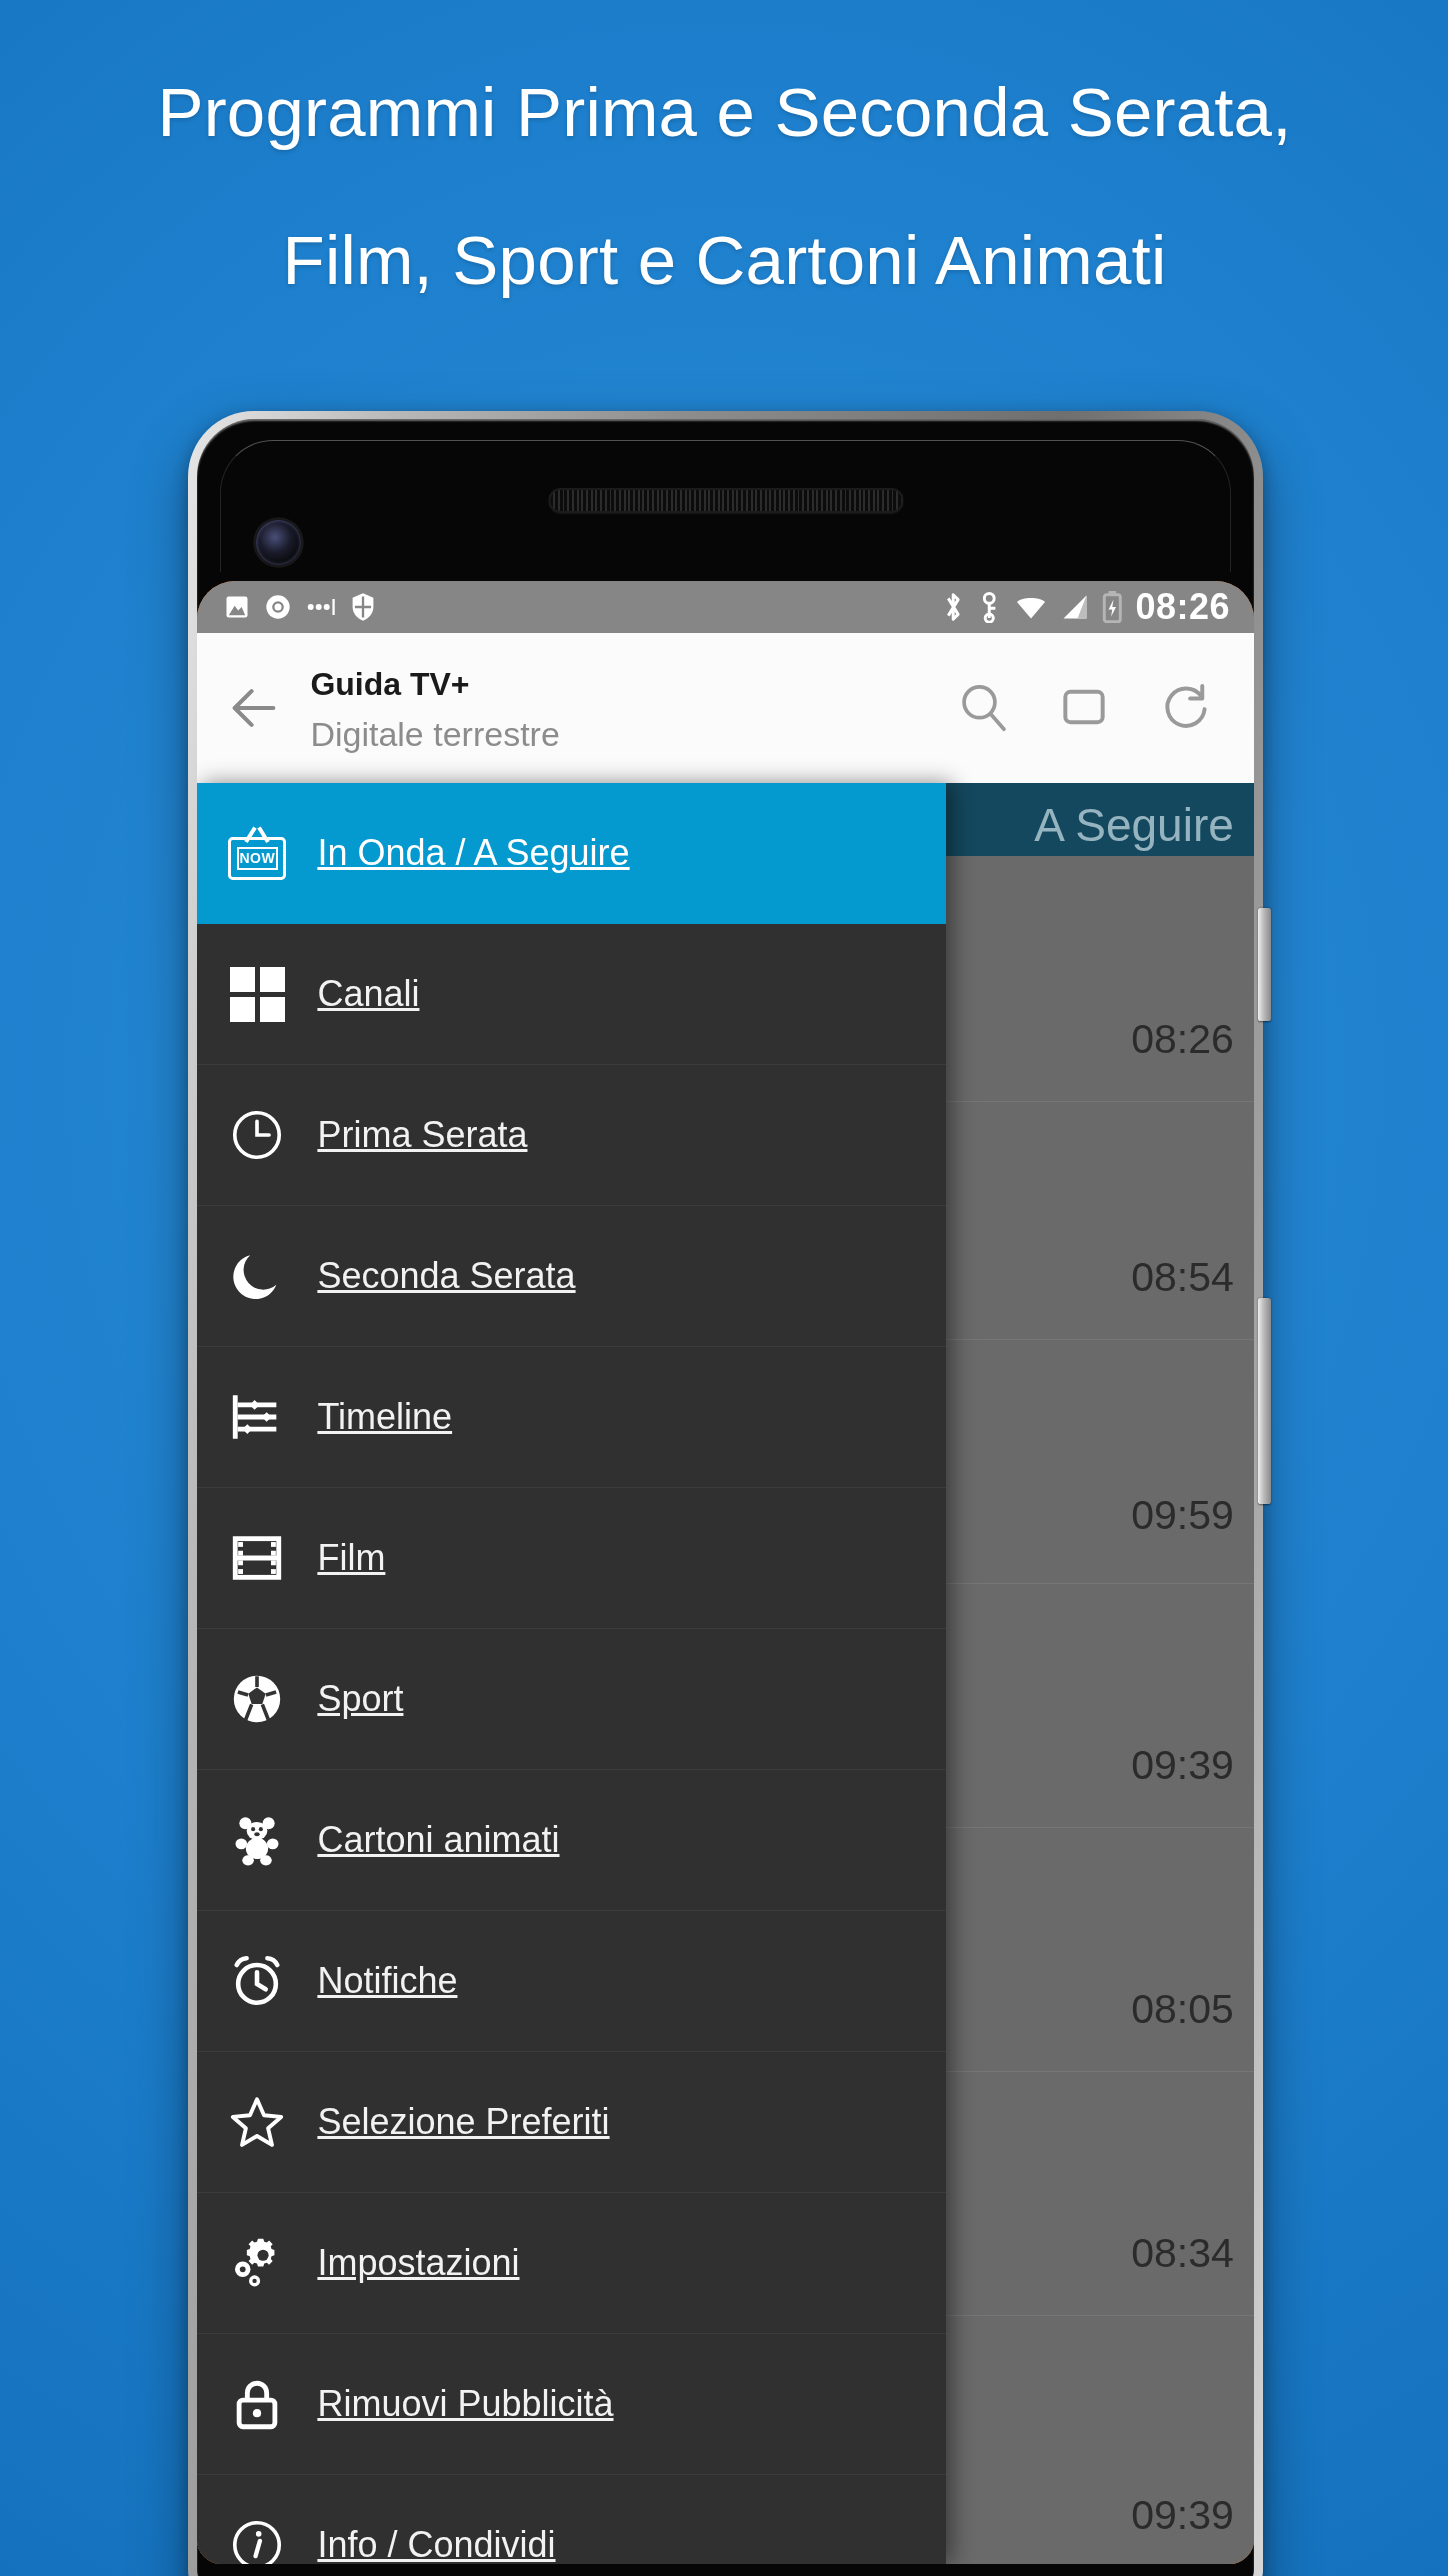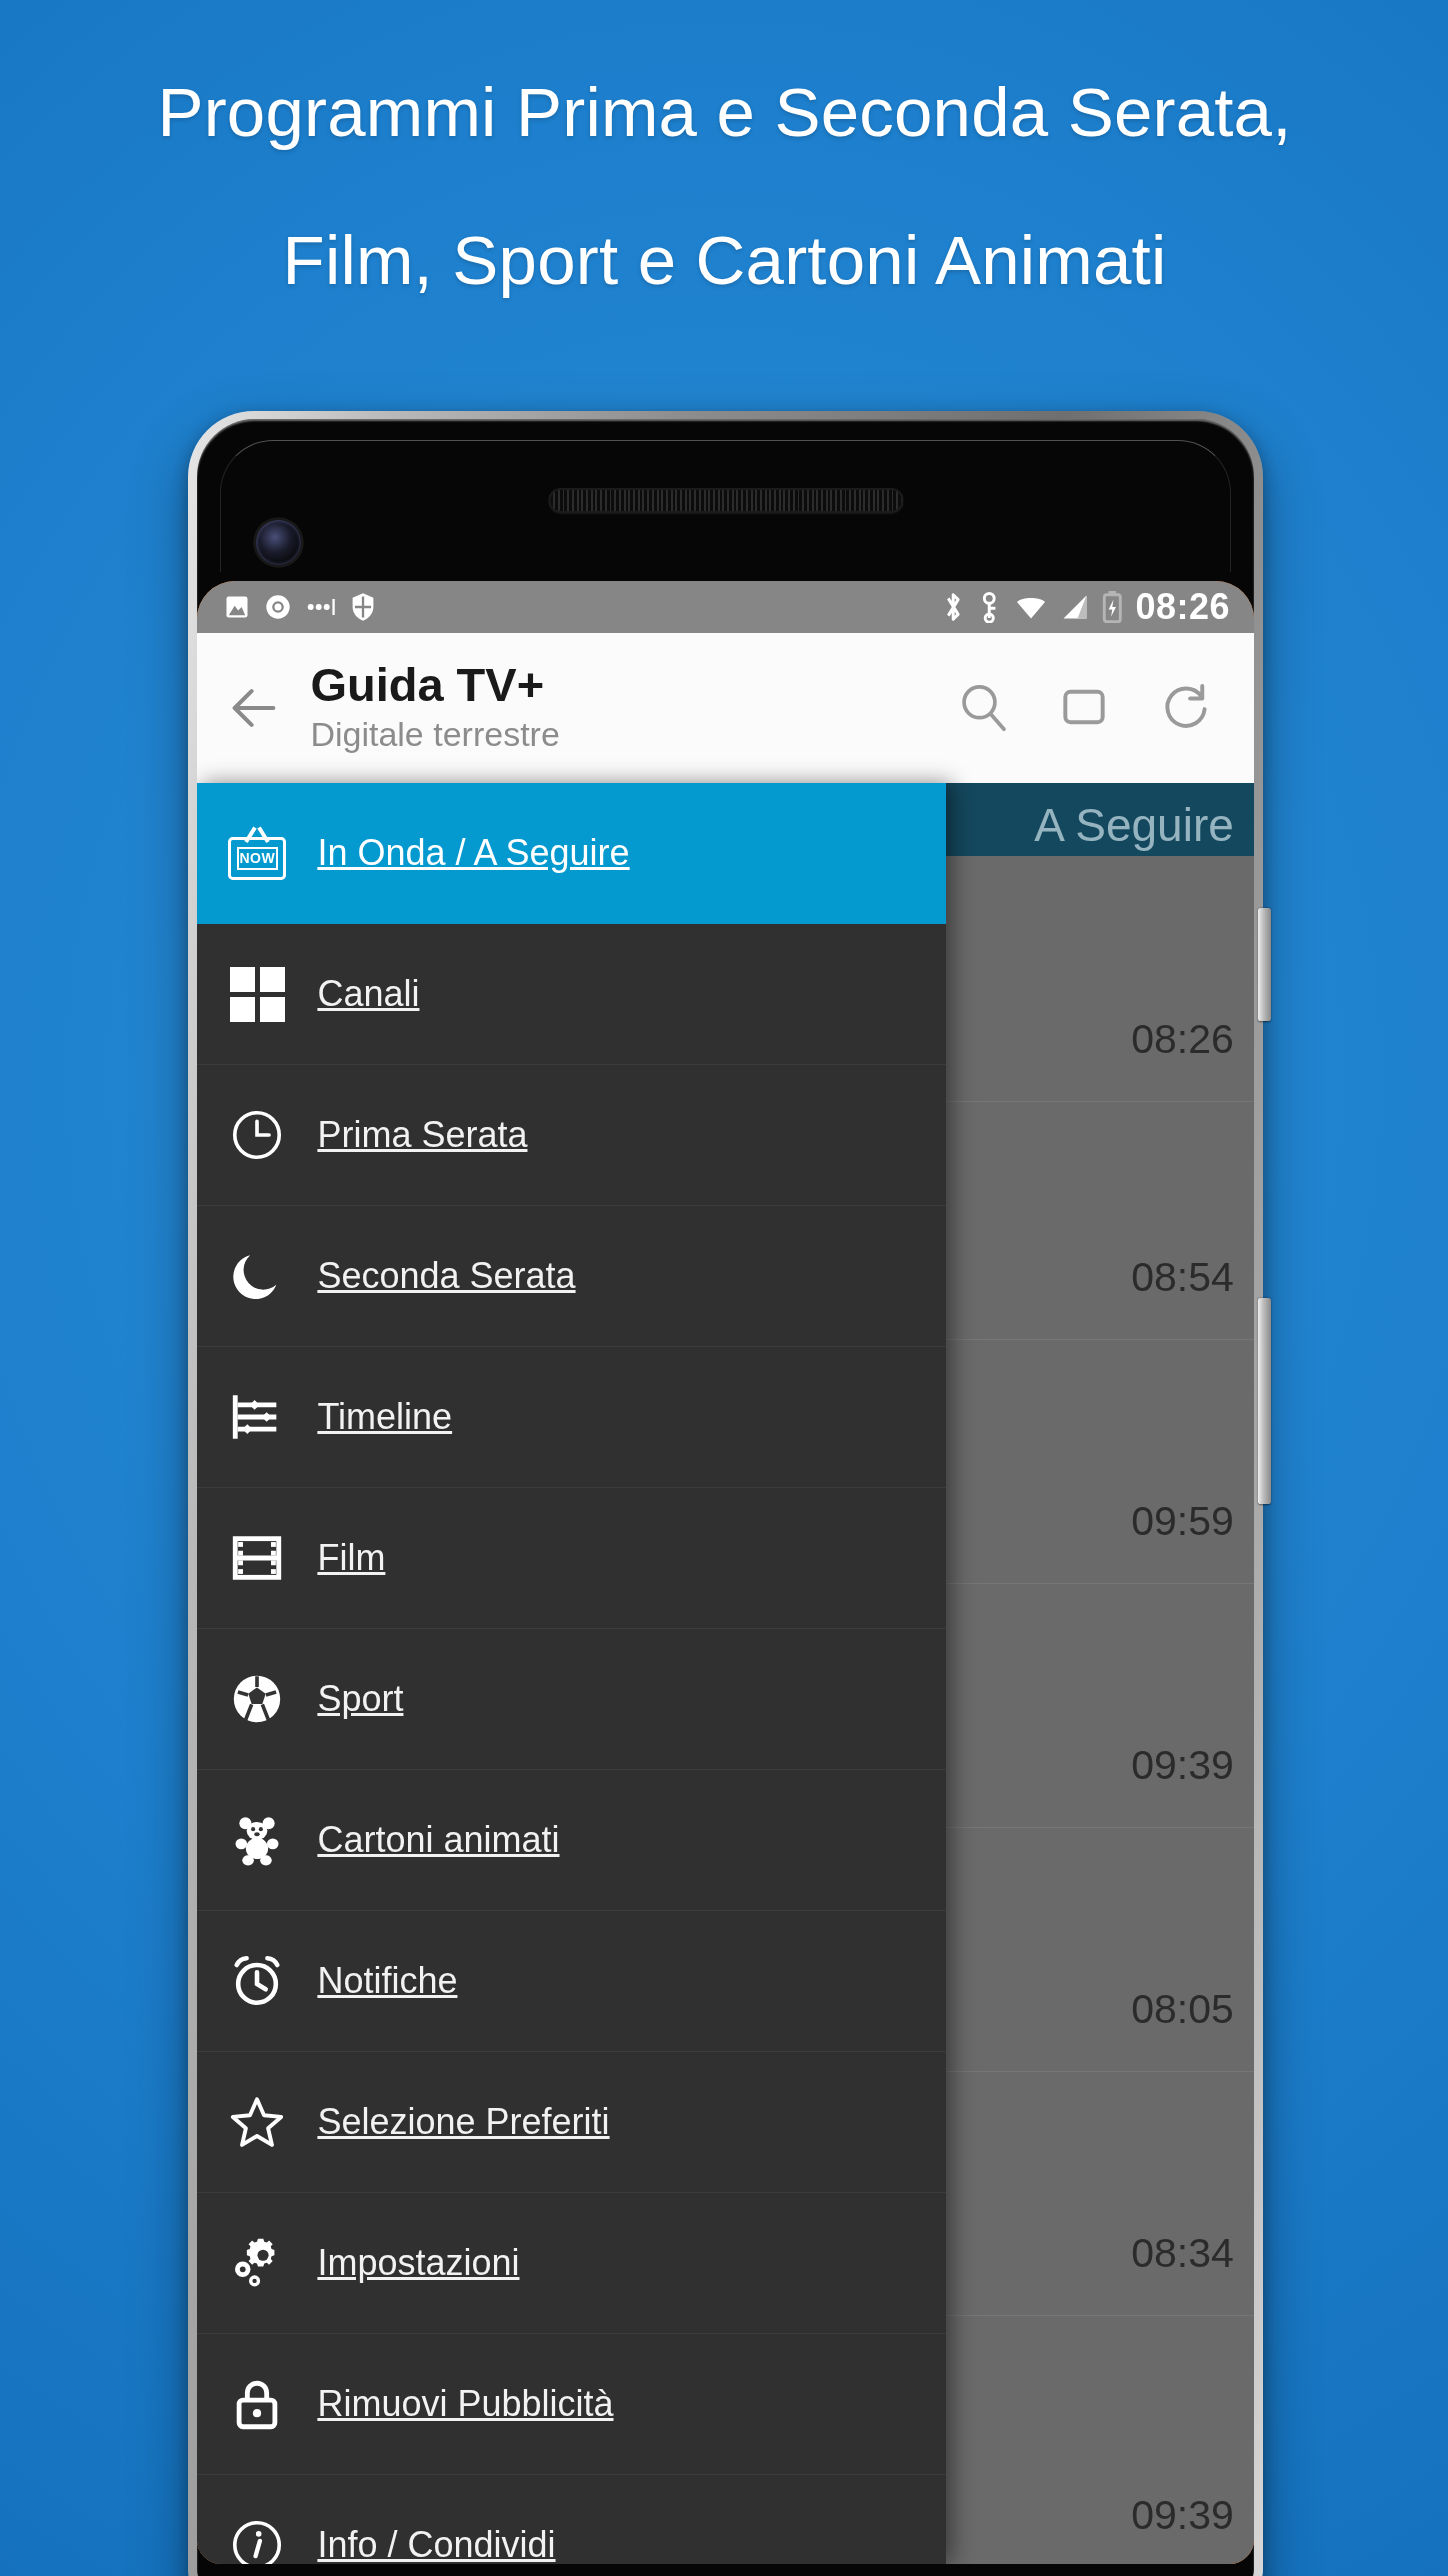--- a/index.html
+++ b/index.html
@@ -79,21 +79,21 @@
   .sb-clock{font-size:36px;font-weight:700;letter-spacing:0.5px;}
   .sb-ico{display:block;}
 
   
   .appbar{
     position:absolute;left:0;top:52px;width:1057px;height:150px;background:#fbfbfb;
     display:flex;align-items:center;
   }
   .back-btn{width:113px;display:flex;align-items:center;justify-content:center;}
   .ab-titles{display:flex;flex-direction:column;justify-content:center;}
-  .ab-title{font-size:47px;font-weight:700;color:#1a1a1a;line-height:53px;}
+  .ab-title{font-size:32px;font-weight:700;color:#1a1a1a;line-height:53px;}
   .ab-sub{font-size:34px;color:#8c8c8c;line-height:47px;}
   .ab-actions{margin-left:auto;display:flex;align-items:center;gap:45px;padding-right:41px;}
 
   
   .bglist{position:absolute;left:0;top:202px;width:1057px;height:1781px;background:#6a6a6a;}
   .bg-header{
     position:absolute;left:0;top:0;width:1057px;height:73px;background:#14485e;
   }
   .bg-header span{
     position:absolute;right:20.6px;top:15px;font-size:46px;color:#95b4c0;
@@ -255,21 +255,21 @@
                 <div class="rsub" style="top: 83px;">famiglia</div>
                 <div class="rbar" style="top: 176px; width: 576px;">
                   <i style="width: 6%;"></i>
                 </div>
                 <div class="rtime" style="top: 152px;">08:54</div>
               </div>
               <div class="bg-row" style="height: 244px;">
                 <div class="rbar" style="top: 182px; width: 576px;">
                   <i style="width: 0%;"></i>
                 </div>
-                <div class="rtime" style="top: 158px;">09:59</div>
+                <div class="rtime" style="top: 152px;">09:59</div>
               </div>
               <div class="bg-row" style="height: 244px;">
                 <div class="rbar" style="top: 182px; width: 576px;">
                   <i style="width: 0%;"></i>
                 </div>
                 <div class="rtime" style="top: 158px;">09:39</div>
               </div>
               <div class="bg-row" style="height: 244px;">
                 <div class="rbar" style="top: 182px; width: 576px;">
                   <i style="width: 0%;"></i>

